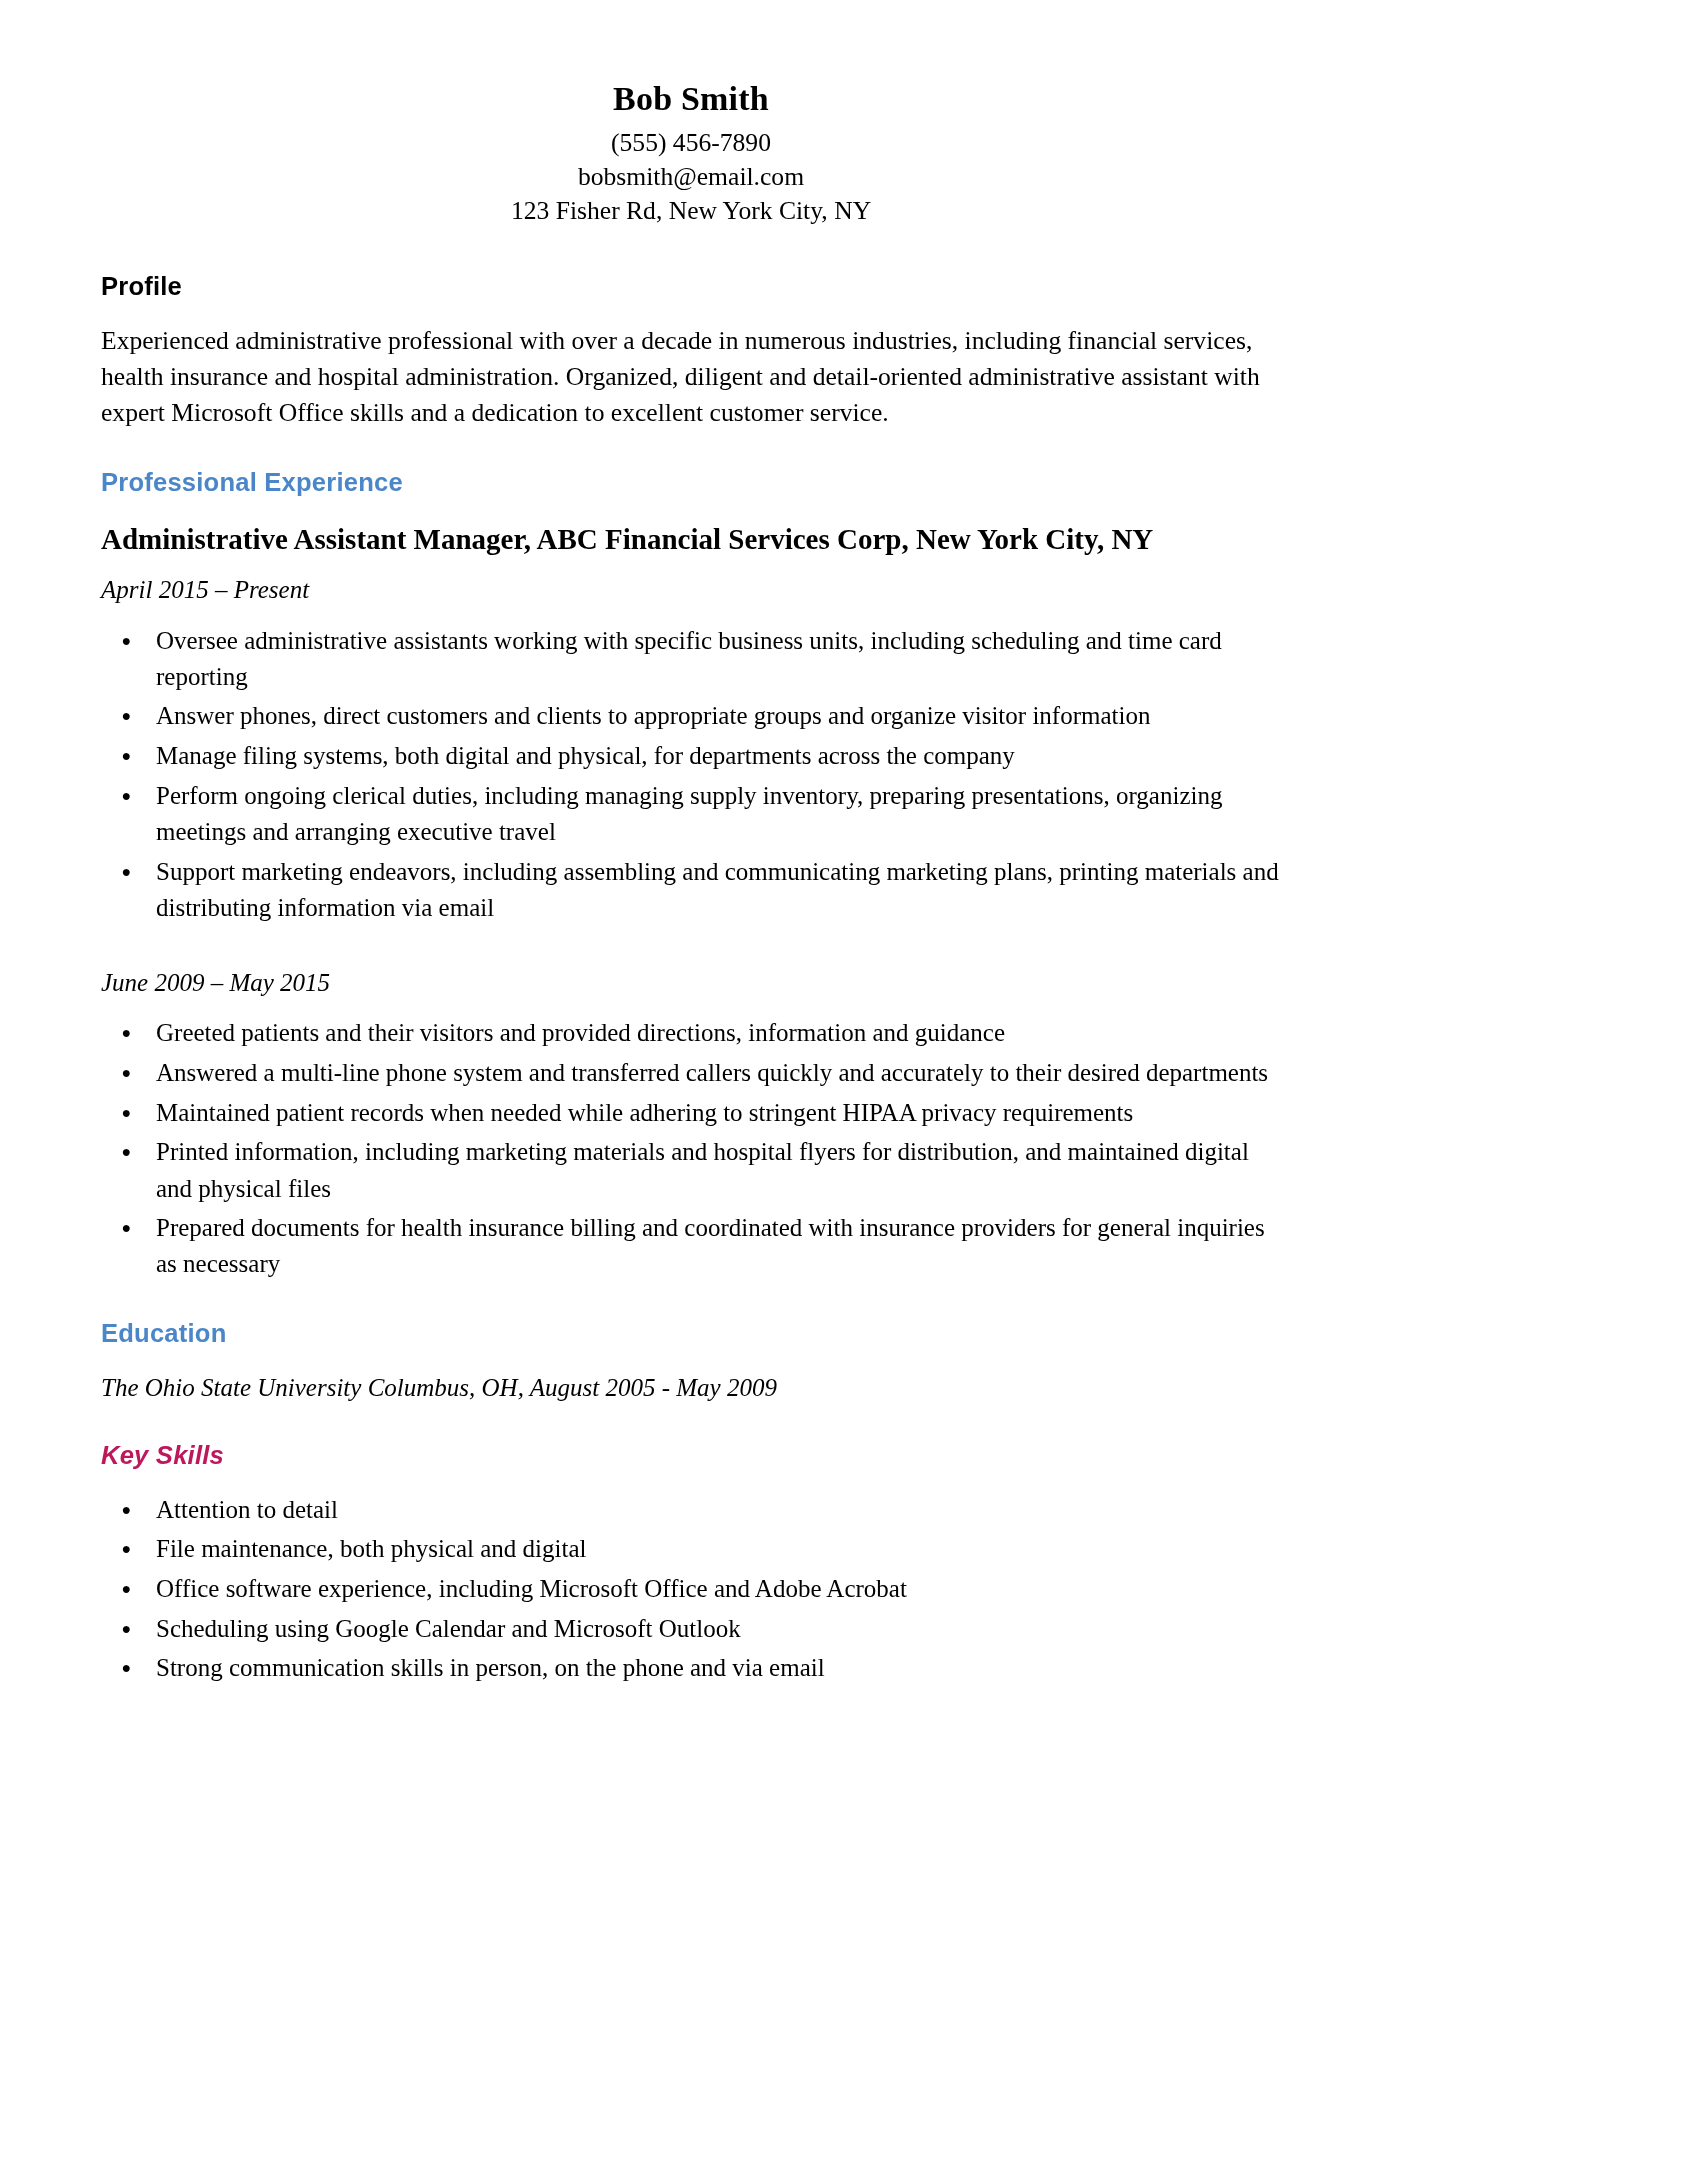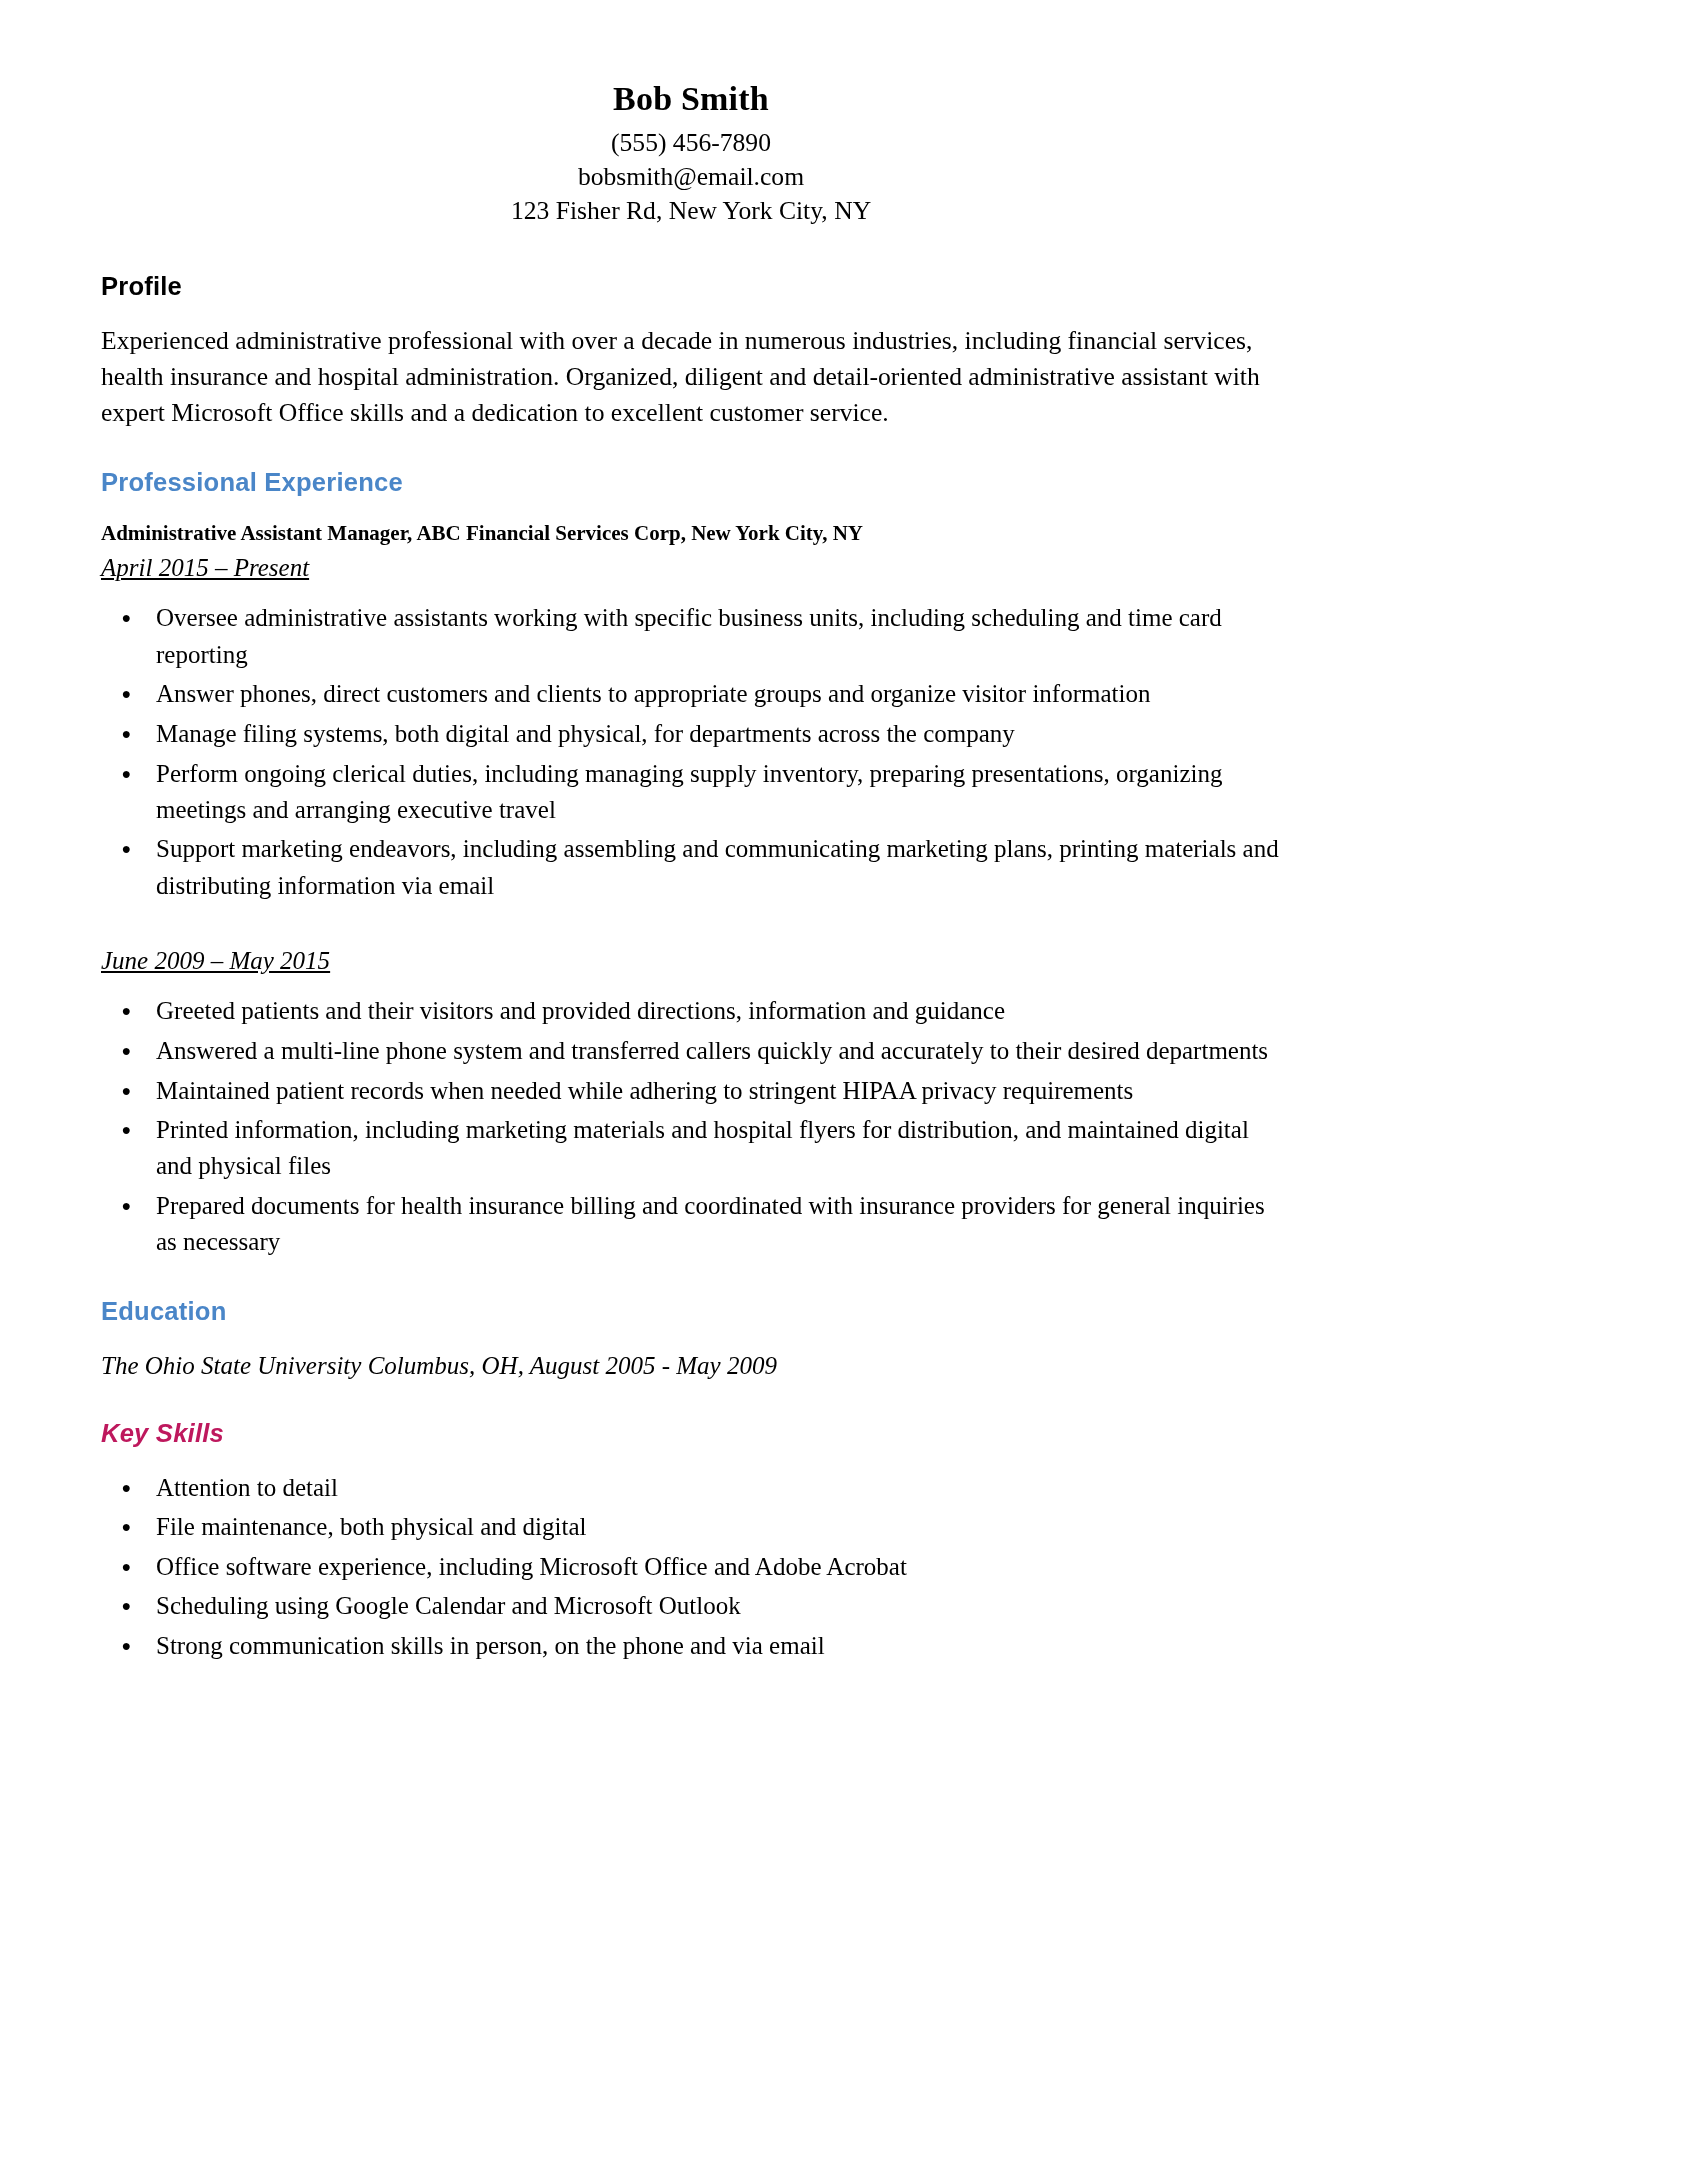--- a/index.html
+++ b/index.html
@@ -57,29 +57,28 @@
     margin-bottom: 8.5px;
   }
   .job {
     margin-bottom: 6.8px;
   }
   .job + .job {
     margin-top: 39px;
   }
   .job-title {
     font-weight: bold;
-    font-size: 21px;
+    font-size: 29px;
     line-height: 1.4;
   }
   .job-dates {
     font-style: italic;
     font-size: 25px;
     line-height: 1.4;
-    margin-top: 2px;
-    text-decoration: underline;
+    margin-top: 13px;
   }
   ul.bullets {
     list-style: none;
     margin: 15.3px 0 0 0;
     padding: 0;
   }
   ul.bullets li {
     position: relative;
     padding-left: 55px;
     font-size: 25px;

